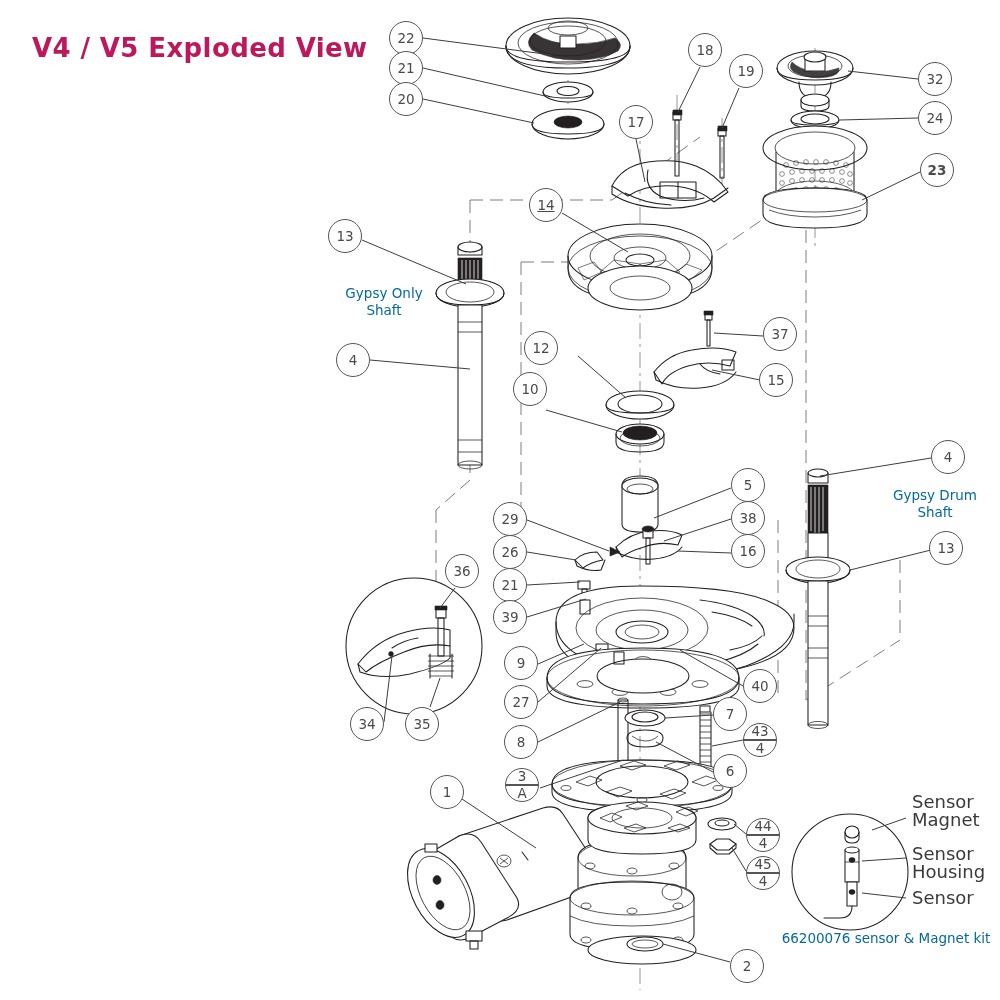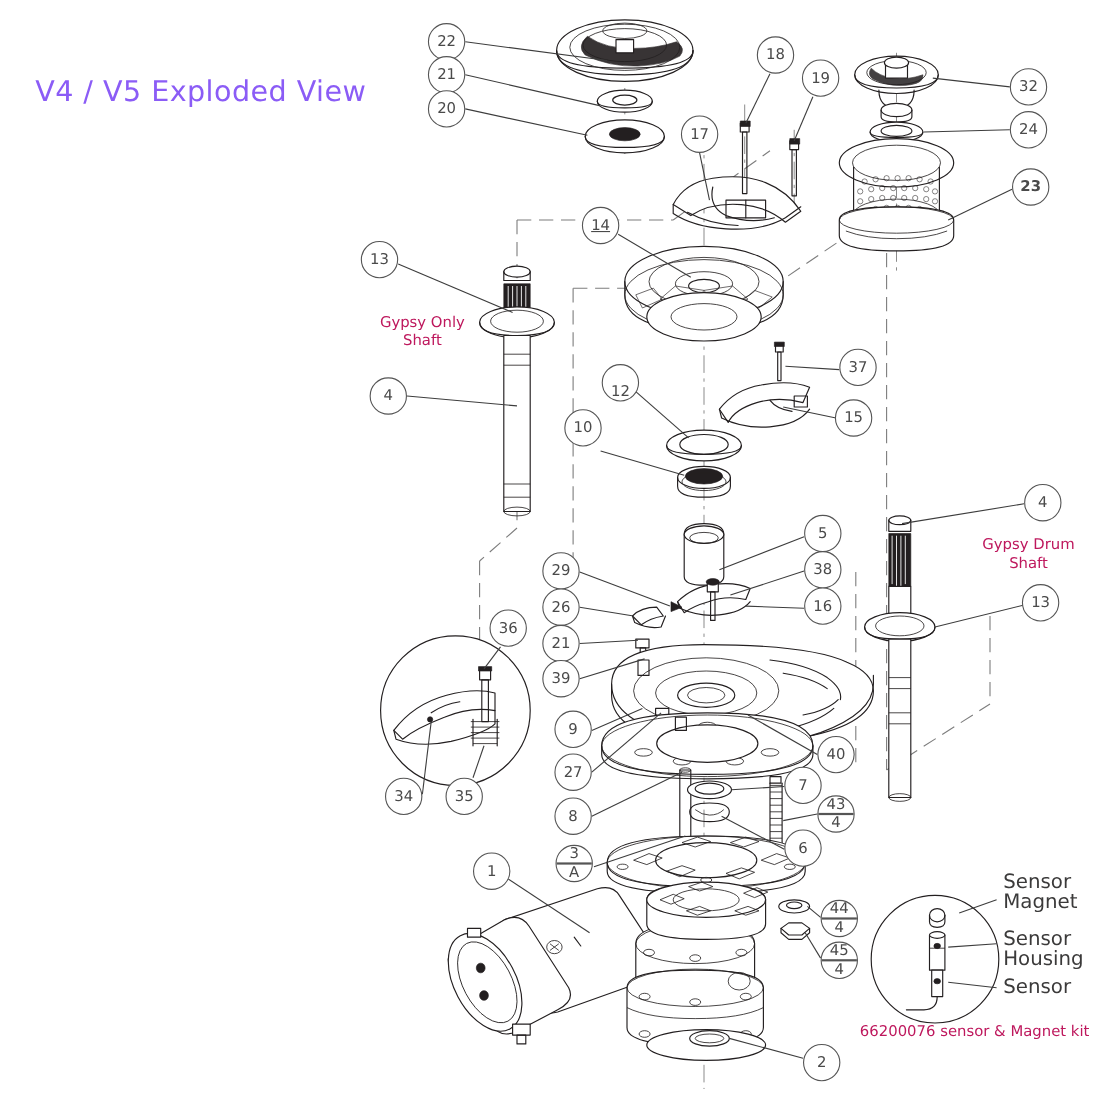--- a/index.html
+++ b/index.html
@@ -6,26 +6,26 @@
   body{
     width:1000px;height:1000px;
     font-family:"DejaVu Sans","Liberation Sans",sans-serif;
     color:#231f20;overflow:hidden;position:relative;
   }
   #stage{position:absolute;inset:0;width:1000px;height:1000px;}
   svg.layer{position:absolute;left:0;top:0;width:1000px;height:1000px;overflow:visible;}
 
   .title{
     position:absolute;left:32px;top:33px;
-    font-size:26px;font-weight:400;letter-spacing:.4px;
-    color:#8b5cf6;white-space:nowrap;margin-top:36px;
+    font-size:26px;font-weight:700;letter-spacing:.4px;
+    color:#be185d;white-space:nowrap;
   }
   .note{
     position:absolute;font-size:13.5px;line-height:17px;
-    color:#be185d;text-align:center;white-space:pre-line;
+    color:#0369a1;text-align:center;white-space:pre-line;
   }
   .note.left{text-align:center;}
   .lbl{
     position:absolute;font-size:18px;line-height:18px;color:#3b3a3a;
     white-space:pre-line;
   }
   .callout{
     position:absolute;width:34px;height:34px;border-radius:50%;
     border:1.1px solid #555;background:#fff;
     display:flex;align-items:center;justify-content:center;
@@ -572,21 +572,21 @@
       </div>
       <div class="callout" style="left: 336px; top: 343px;">
         <span>4</span>
       </div>
       <div class="callout" style="left: 763px; top: 317px;">
         <span>37</span>
       </div>
       <div class="callout" style="left: 759px; top: 363px;">
         <span>15</span>
       </div>
-      <div class="callout" style="left: 547px; top: 331px; align-items: flex-end;">
+      <div class="callout" style="left: 524px; top: 331px;">
         <span>12</span>
       </div>
       <div class="callout" style="left: 513px; top: 372px;">
         <span>10</span>
       </div>
       <div class="callout" style="left: 931px; top: 440px;">
         <span>4</span>
       </div>
       <div class="callout" style="left: 731px; top: 468px;">
         <span>5</span>

